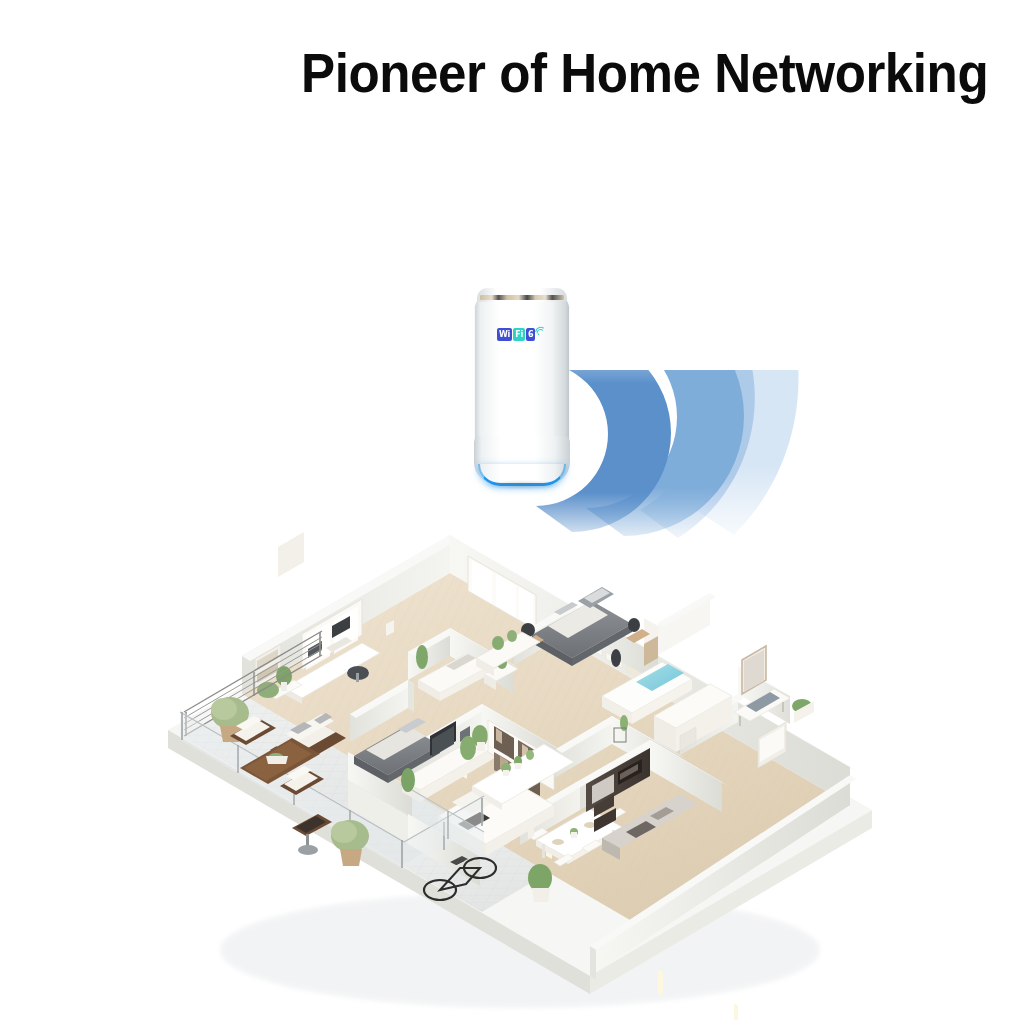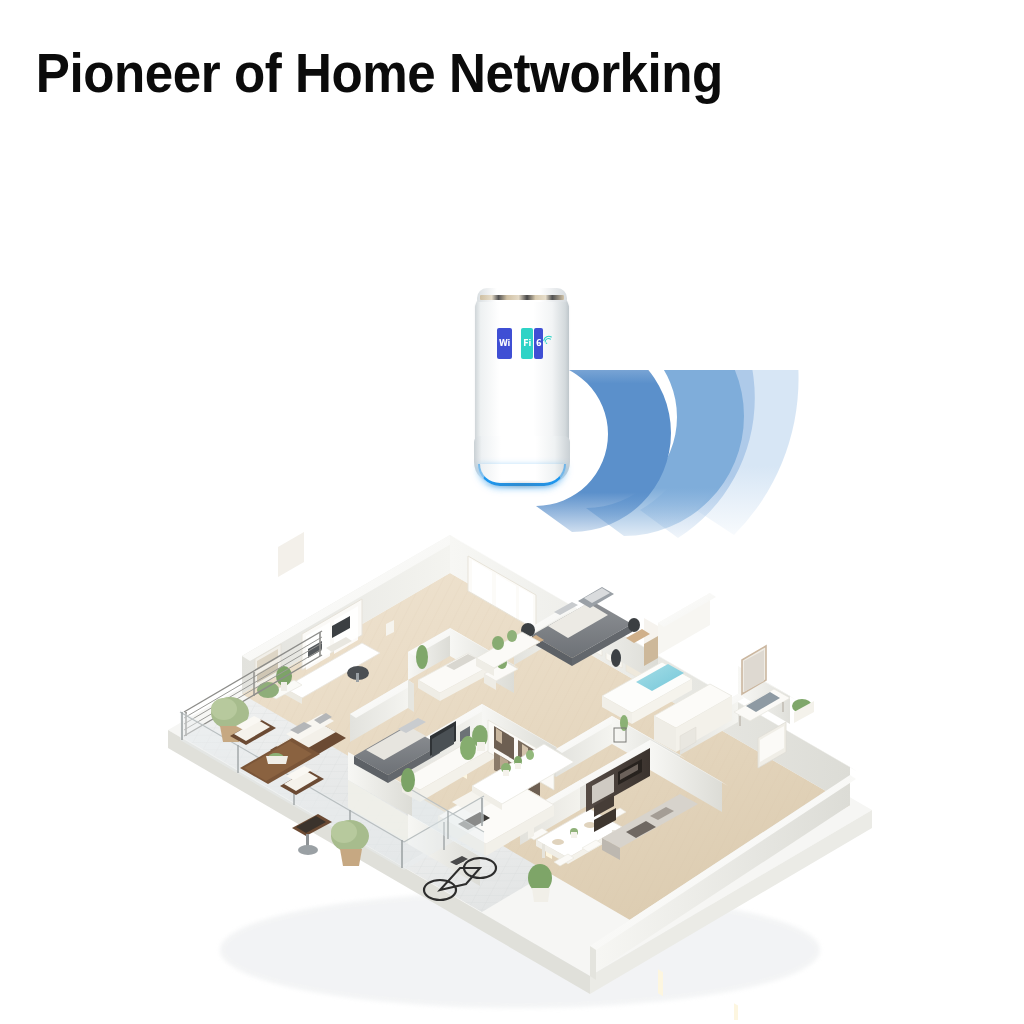--- a/index.html
+++ b/index.html
@@ -4,21 +4,21 @@
 <style>
   html,body{margin:0;padding:0;}
   body{
     width:1024px;height:1024px;background:#ffffff;
     font-family:"Liberation Sans","DejaVu Sans",sans-serif;
     overflow:hidden;position:relative;
   }
   #stage{position:absolute;inset:0;width:1024px;height:1024px;}
 
   
-  .heading-block{position:absolute;left:0;top:0;width:1024px;text-align:left;}
+  .heading-block{position:absolute;left:0;top:0;width:1024px;text-align:right;}
   .title{
     margin:0;padding:0;
     font-family:"Liberation Sans Narrow","Liberation Sans","DejaVu Sans Condensed",sans-serif;
     font-weight:bold;font-size:55px;line-height:58px;
     letter-spacing:-0.5px;color:#0b0b0b;
     transform:scaleX(0.93);transform-origin:50% 50%;
   }
   .subtitle{
     margin:0;padding:0;
     font-family:"Liberation Sans Narrow","Liberation Sans","DejaVu Sans Condensed",sans-serif;
@@ -68,24 +68,24 @@
     position:absolute;left:8px;top:192px;width:78px;height:10px;
     background:radial-gradient(ellipse at 50% 50%, rgba(90,110,130,.30), rgba(255,255,255,0) 70%);
   }
   .wifi-badge{
     position:absolute;left:22px;top:40px;
     display:flex;align-items:center;gap:1px;
   }
   .wifi-badge .chip{
     font-family:"DejaVu Sans","Liberation Sans",sans-serif;
     font-weight:bold;font-size:8px;line-height:11px;
-    color:#ffffff;padding:10px 2px;border-radius:2px;letter-spacing:-.2px;
+    color:#ffffff;padding:1px 2px;border-radius:2px;letter-spacing:-.2px;
   }
   .chip-wi{background:#3f4fd4;}
-  .chip-fi{background:#2fd3c6;color:#143c6b;margin-left:8px;}
+  .chip-fi{background:#2fd3c6;color:#143c6b;}
   .chip-6{background:#3f4fd4;}
   .badge-arc{position:relative;width:10px;height:11px;margin-left:-1px;}
 
   
   #house{position:absolute;left:150px;top:480px;width:740px;height:540px;}
 </style>
 </head>
 <body>
 
 <div id="stage">

